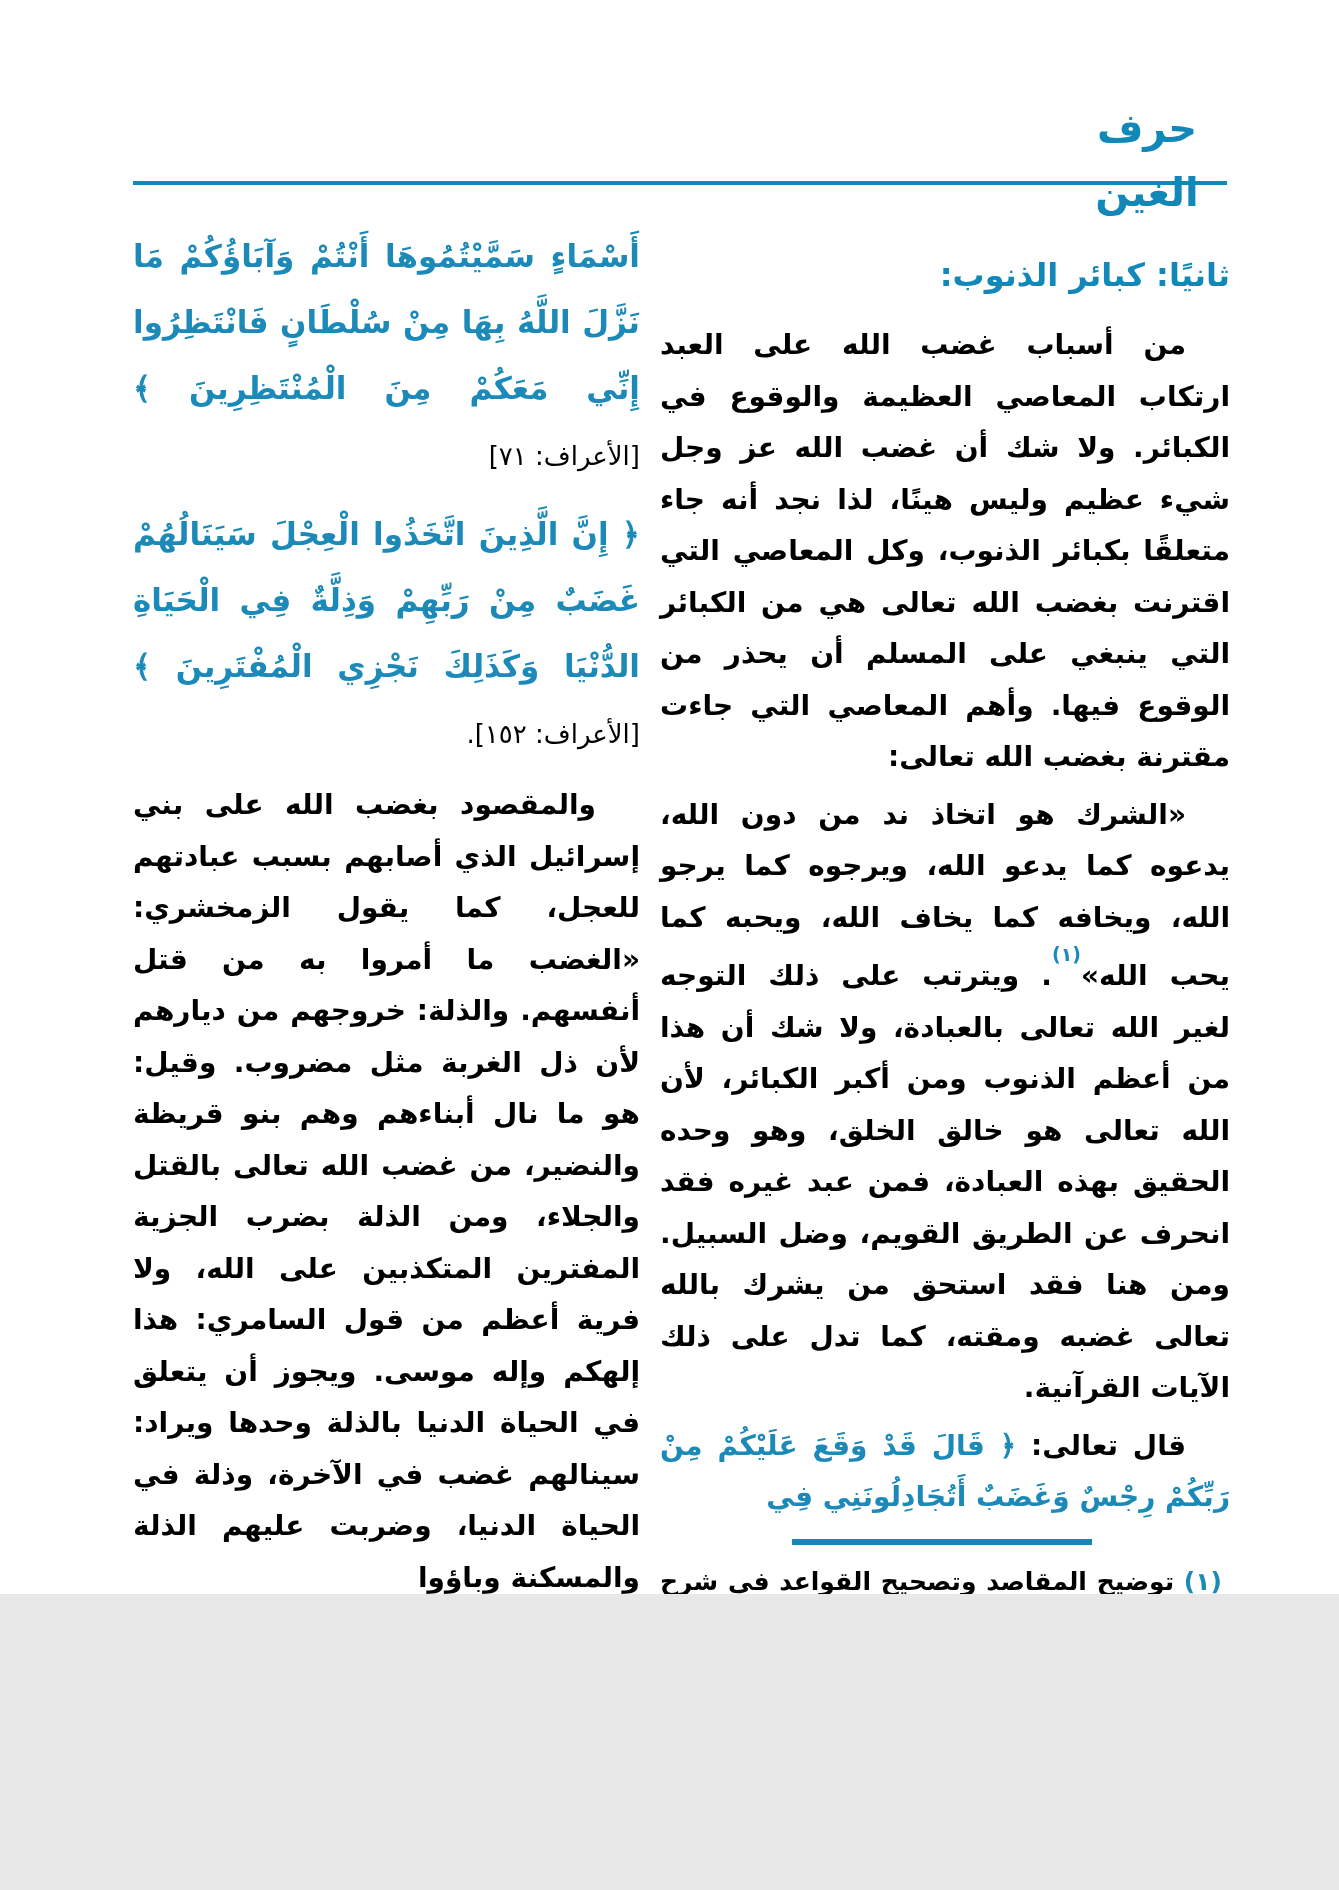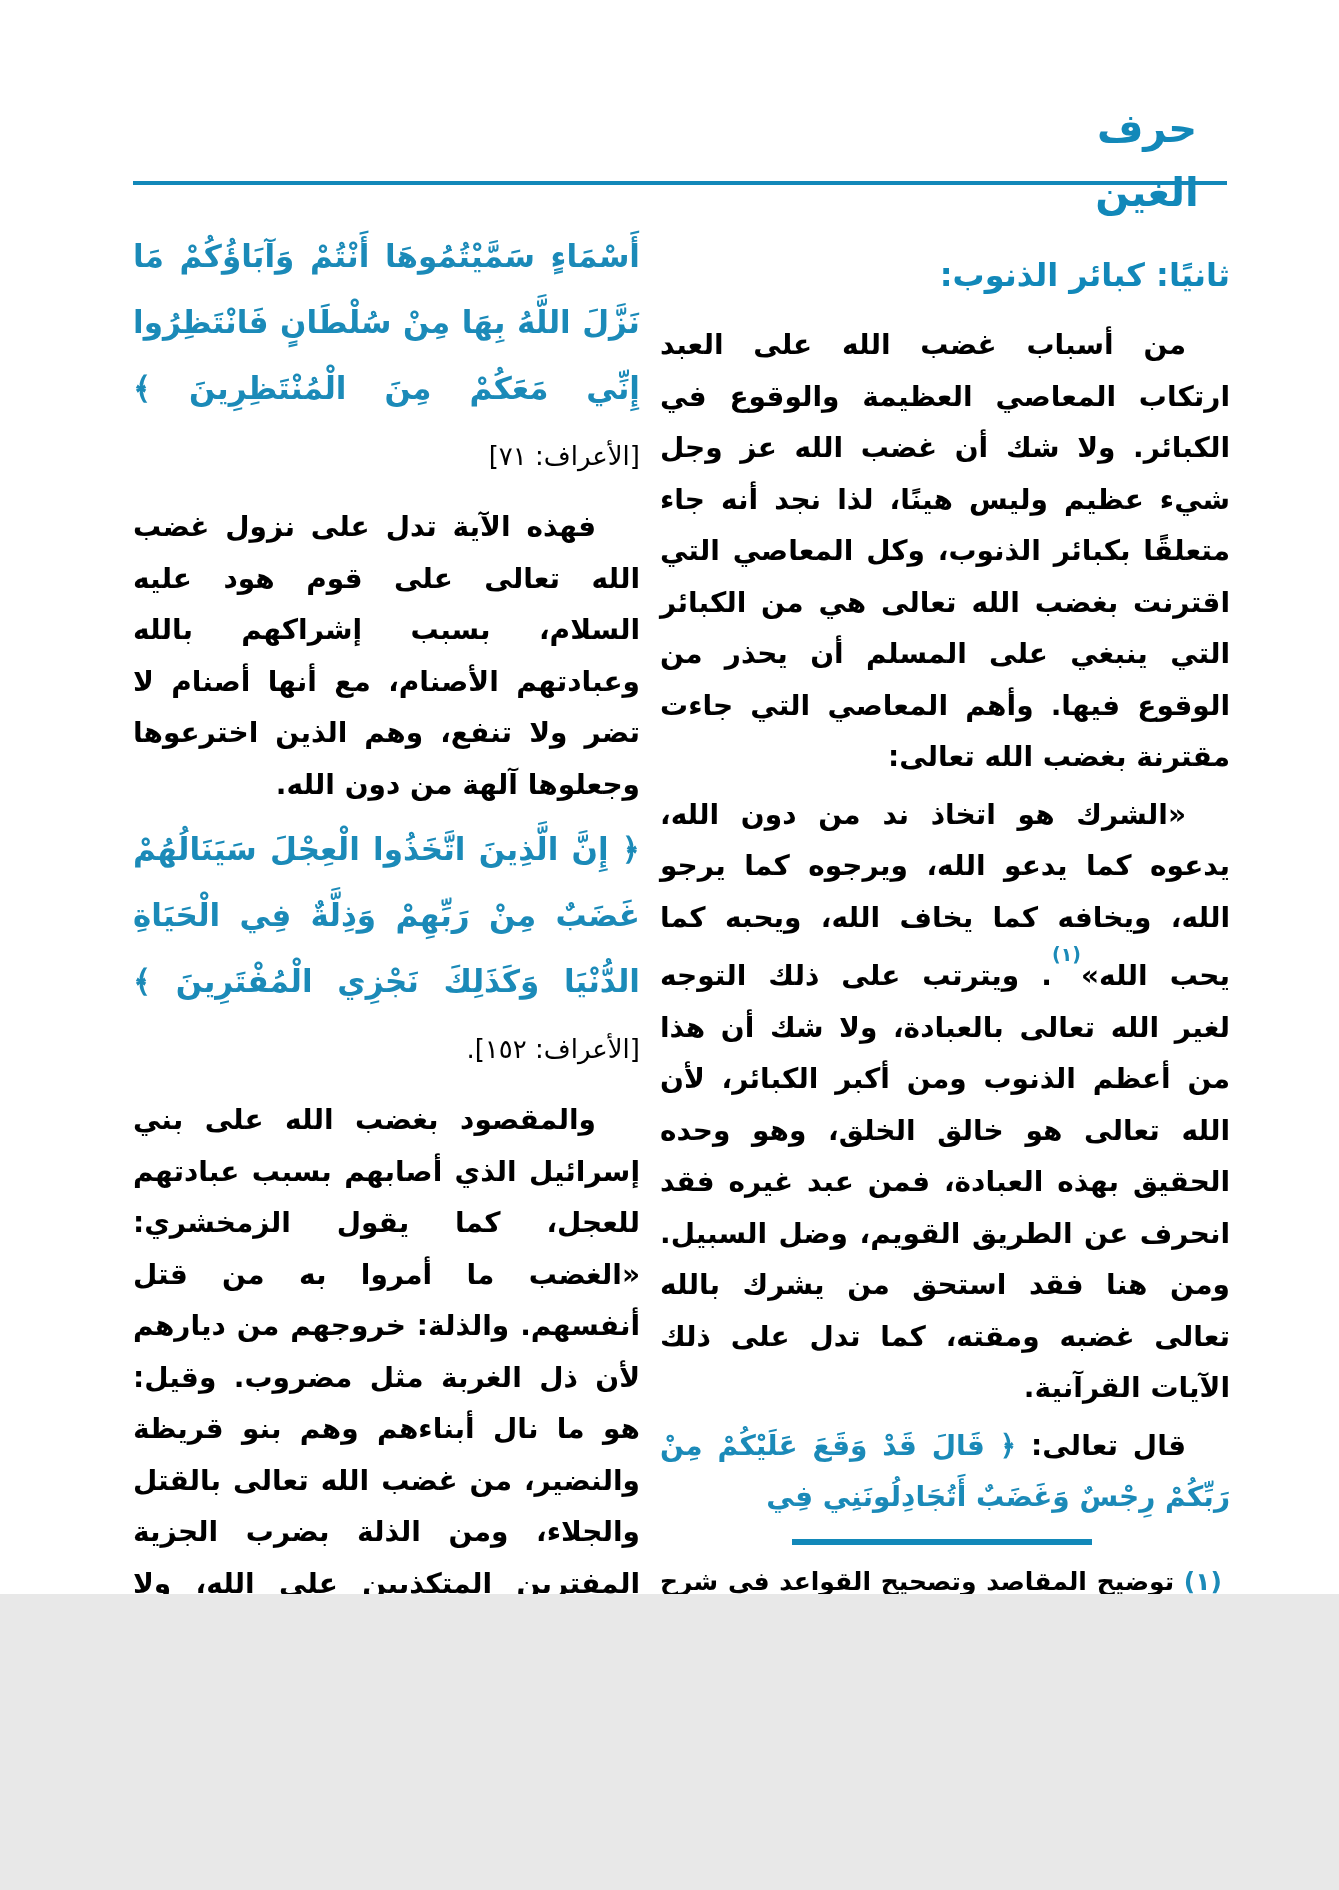--- a/index.html
+++ b/index.html
@@ -93,21 +93,20 @@
 
       <div class="footnote-rule"></div>
 
       <div class="footnote"><span class="fn-marker">(١)</span> <span>توضيح المقاصد وتصحيح القواعد في شرح قصيدة الإمام ابن القيم، أحمد بن عيسى ٢٦٦/٢.</span></div>
     </div>
 
     <div class="col col-left">
 
       <p class="quran-block"><span class="quran">أَسْمَاءٍ سَمَّيْتُمُوهَا أَنْتُمْ وَآبَاؤُكُمْ مَا نَزَّلَ اللَّهُ بِهَا مِنْ سُلْطَانٍ فَانْتَظِرُوا إِنِّي مَعَكُمْ مِنَ الْمُنْتَظِرِينَ ﴾</span> <span class="verse-ref">[الأعراف: ٧١]</span></p>
 
-      <p class="body indent">فهذه الآية تدل على نزول غضب الله تعالى على قوم هود عليه السلام، بسبب إشراكهم بالله وعبادتهم الأصنام، مع أنها أصنام لا تضر ولا تنفع، وهم الذين اخترعوها وجعلوها آلهة من دون الله.</p>
 
 
       <p class="quran-block"><span class="quran">﴿ إِنَّ الَّذِينَ اتَّخَذُوا الْعِجْلَ سَيَنَالُهُمْ غَضَبٌ مِنْ رَبِّهِمْ وَذِلَّةٌ فِي الْحَيَاةِ الدُّنْيَا وَكَذَلِكَ نَجْزِي الْمُفْتَرِينَ ﴾</span> <span class="verse-ref">[الأعراف: ١٥٢].</span></p>
 
       <p class="body indent">والمقصود بغضب الله على بني إسرائيل الذي أصابهم بسبب عبادتهم للعجل، كما يقول الزمخشري: «الغضب ما أمروا به من قتل أنفسهم. والذلة: خروجهم من ديارهم لأن ذل الغربة مثل مضروب. وقيل: هو ما نال أبناءهم وهم بنو قريظة والنضير، من غضب الله تعالى بالقتل والجلاء، ومن الذلة بضرب الجزية المفترين المتكذبين على الله، ولا فرية أعظم من قول السامري: هذا إلهكم وإله موسى. ويجوز أن يتعلق في الحياة الدنيا بالذلة وحدها ويراد: سينالهم غضب في الآخرة، وذلة في الحياة الدنيا، وضربت عليهم الذلة والمسكنة وباؤوا</p>
     </div>
   </div>
 
   <div class="publisher-logo">
     <div class="logo-title">موسوعة التفسير الموضوعي</div>

